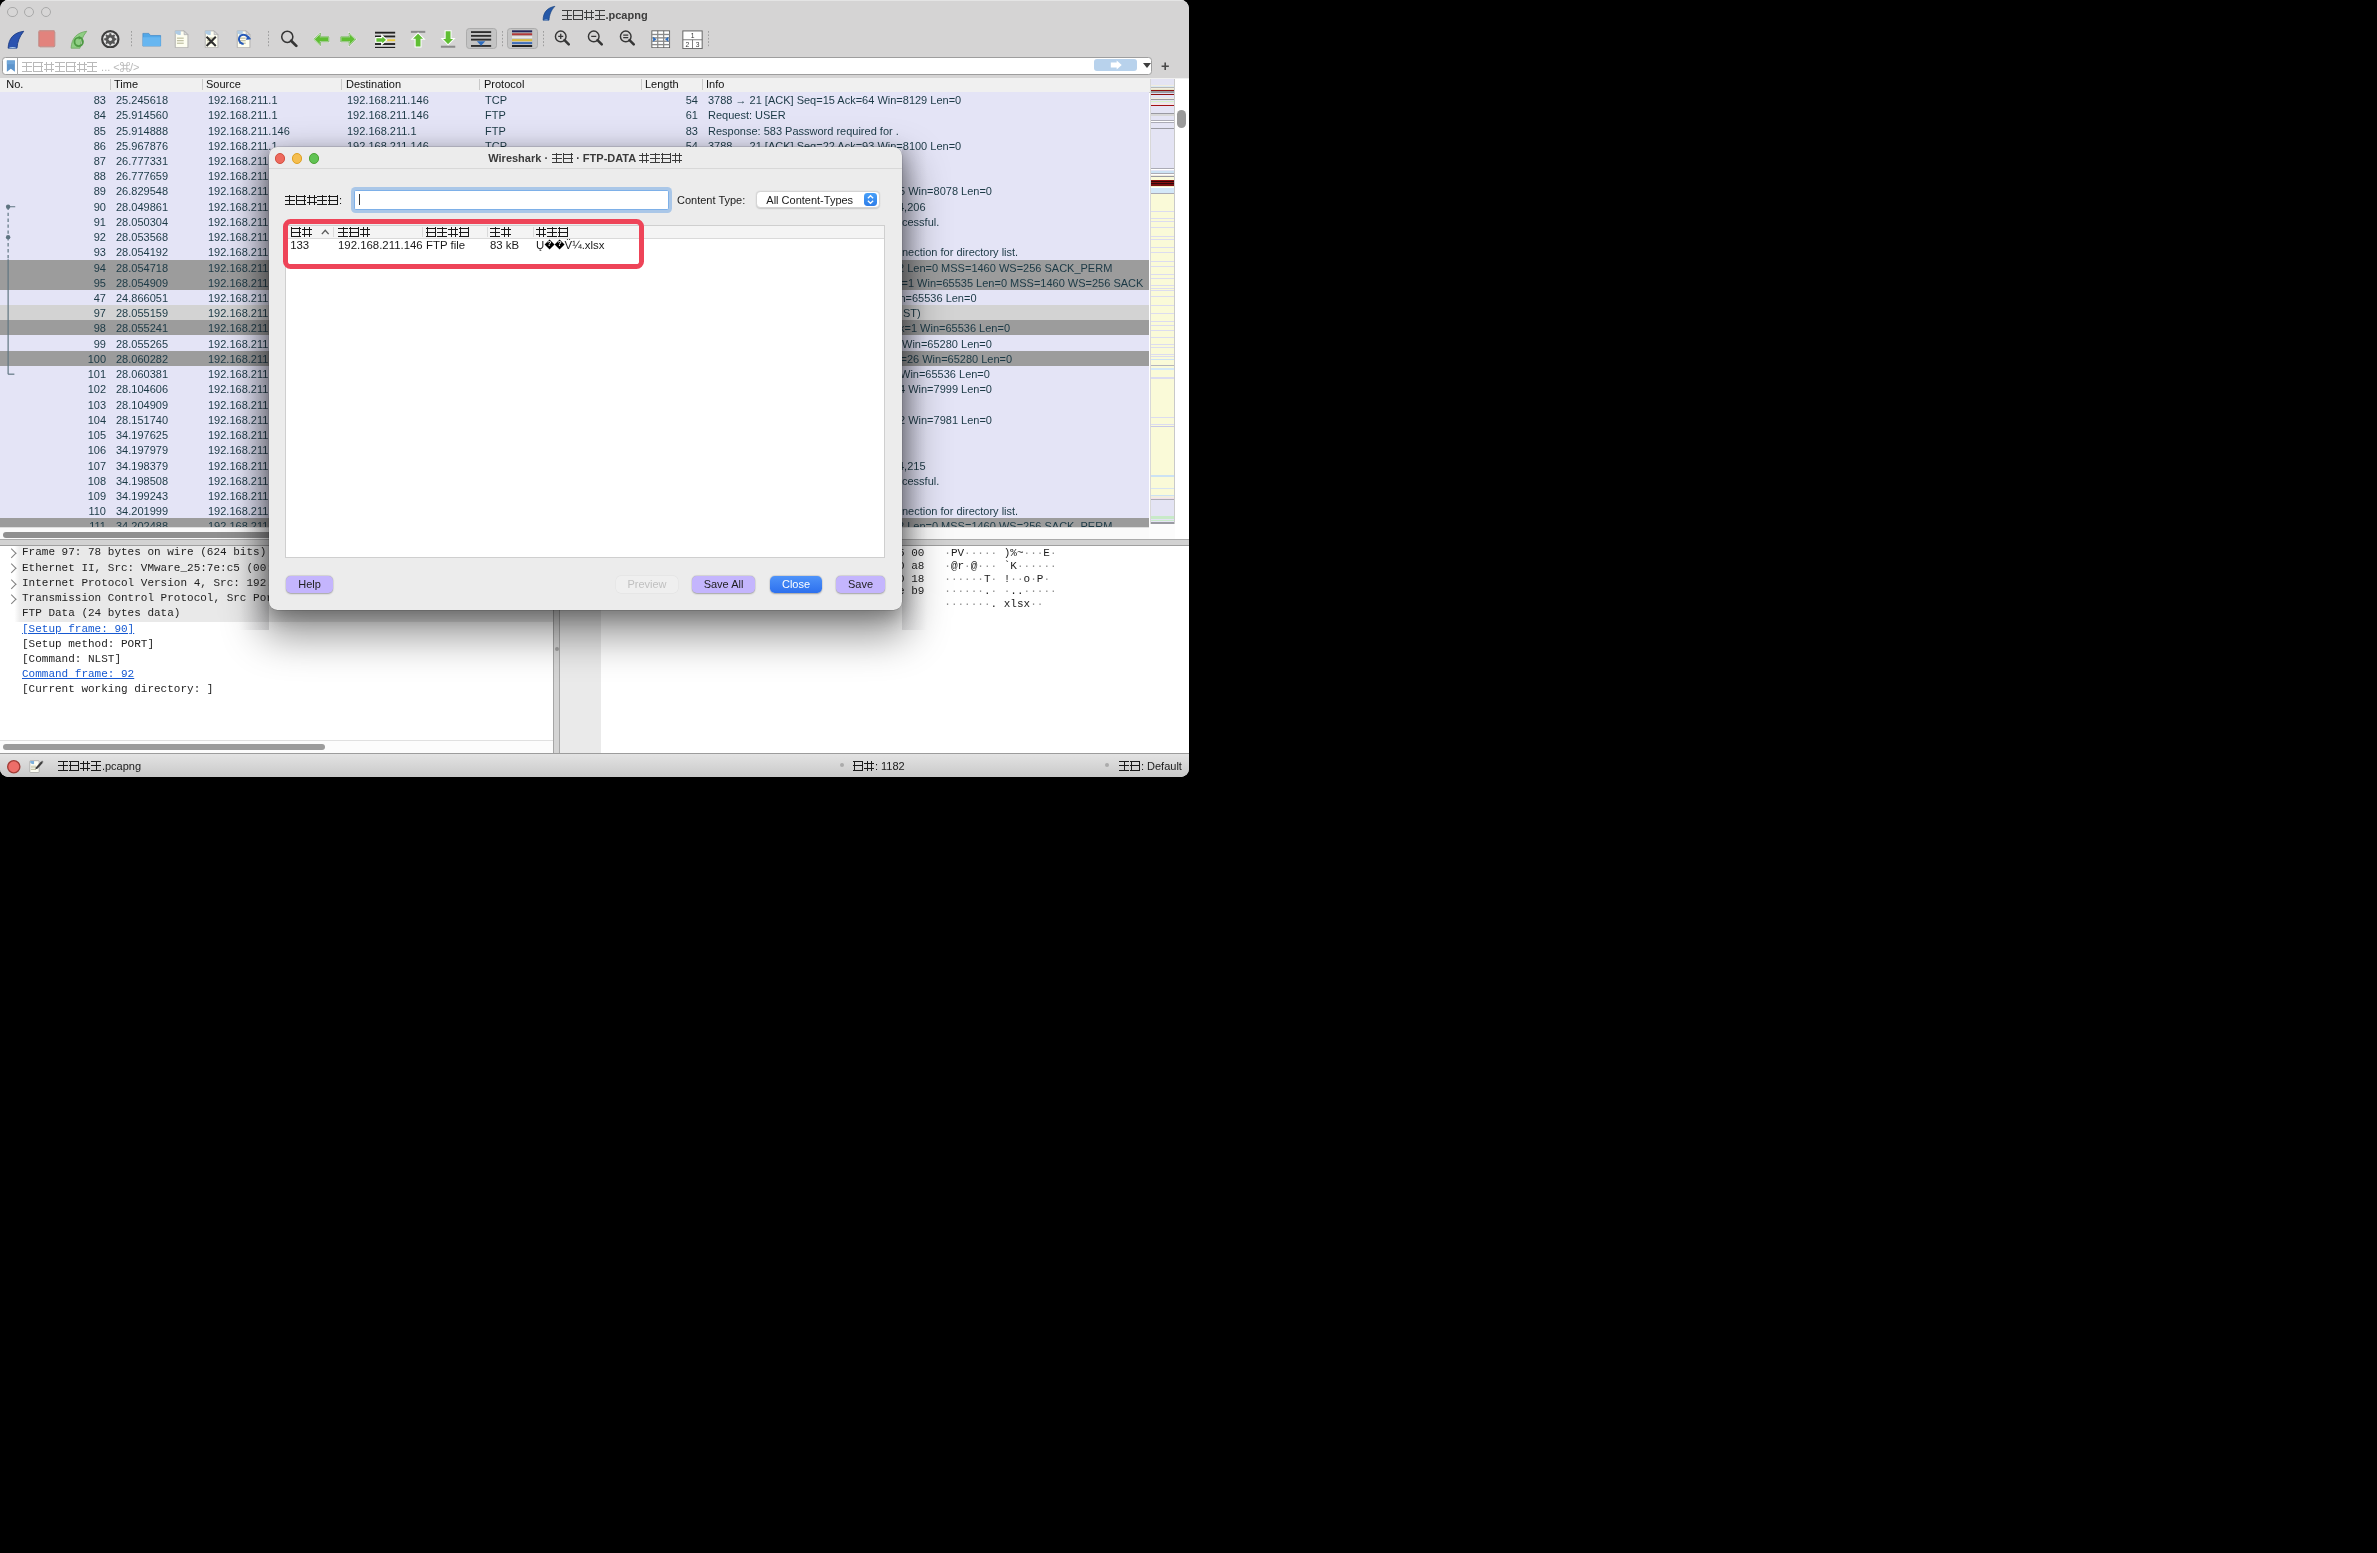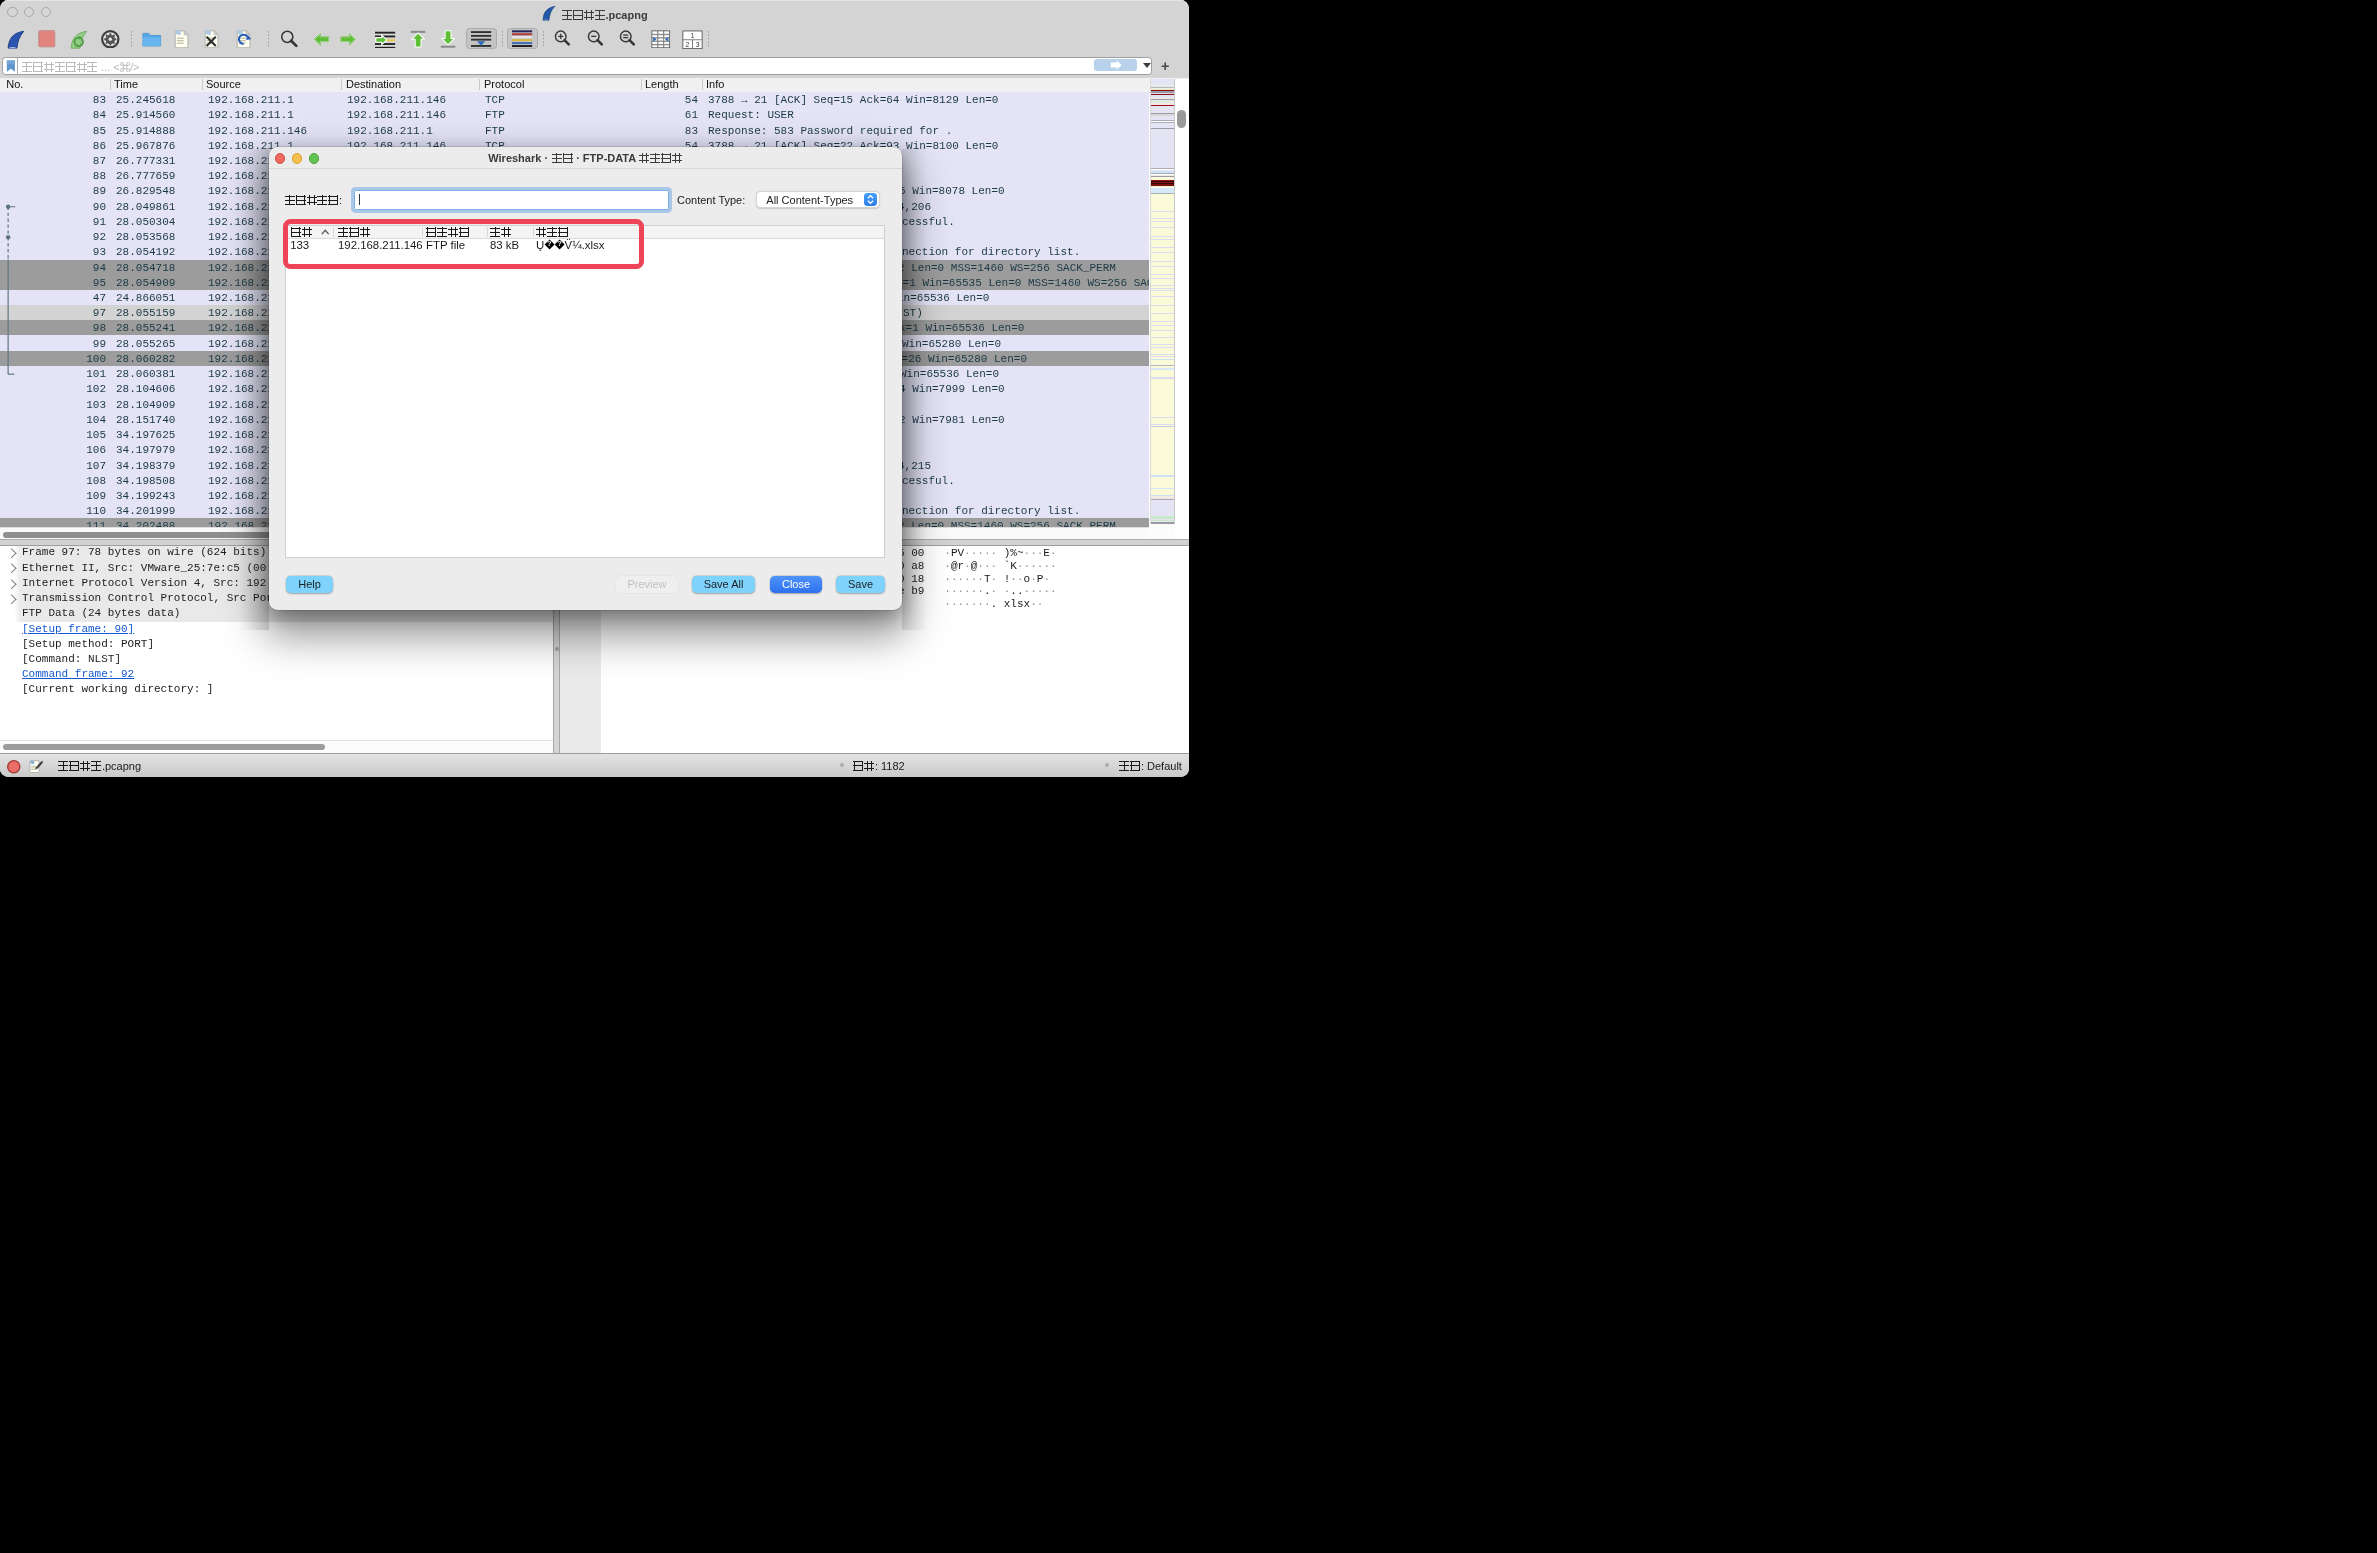--- a/index.html
+++ b/index.html
@@ -23,21 +23,21 @@
 
 #fbar{left:1.7px;top:57px;width:1150px;height:18px;background:#FFF;border:0.8px solid #9E9E9E;border-radius:3.4px;box-sizing:border-box}
 #fbook{position:absolute;left:0;top:0;width:14.4px;height:16.5px;border-right:0.8px solid #ABABAB}
 #fph{position:absolute;left:18.6px;top:2.5px;color:#B9B9B9;font-size:11px;white-space:nowrap}
 
 #lhead{left:0;top:78px;width:1189px;height:13.8px;background:#F0F0F0;border-bottom:0.8px solid #C9C9C9;font-size:11px;color:#111}
 #lhead .ht{position:absolute;top:0.4px;white-space:nowrap}
 #lhead .sep{position:absolute;top:0.8px;width:0.8px;height:11px;background:#C9C9C9}
 
 #list{left:0;top:92px;width:1149px;height:435px;overflow:hidden;background:#E4E4F6}
-.row{position:absolute;left:0;width:1149px;height:15.2px;font-family:Liberation Mono, monospace;font-size:11px;color:#1B3945;white-space:pre}
+.row{position:absolute;left:0;width:1149px;height:15.2px;font-family:Liberation Sans, sans-serif;font-size:11px;color:#1B3945;white-space:pre}
 .row span{position:absolute;top:2.1px;white-space:pre}
 .row .no{right:1043px}
 .row .tm{left:116px}
 .row .sr{left:208px}
 .row .ds{left:347px}
 .row .pr{left:485px}
 .row .ln{right:451px}
 .row .in{left:708px}
 .sel{background:#9C9C9C}
 .cur{background:#D3D3D3}
@@ -74,21 +74,21 @@
 #dlgtitle{position:absolute;top:5.1px;width:100%;text-align:center;font-weight:bold;color:#3A3A3A;font-size:11px}
 #finput{position:absolute;left:85px;top:43px;width:315px;height:19.5px;background:#FFF;border:1.3px solid #7EB0E8;border-radius:1.7px;box-sizing:border-box;box-shadow:0 0 0 3px rgba(116,169,230,.55)}
 #ddown{position:absolute;left:487px;top:44px;width:124px;height:17.3px;background:#FFF;border:0.8px solid #D4D4D4;border-radius:4.2px;box-sizing:border-box;box-shadow:0 0.4px 1.3px rgba(0,0,0,.15)}
 #otable{position:absolute;left:16px;top:78px;width:600px;height:333px;background:#FFF;border:0.8px solid #CFCFCF;box-sizing:border-box}
 #othead{position:absolute;left:0;top:0;width:100%;height:12px;border-bottom:0.8px solid #DADADA;background:#F4F4F4}
 #othead .ht{position:absolute;top:0;white-space:nowrap;font-size:10.6px;color:#1A1A1A}
 #othead .sep{position:absolute;top:0.8px;width:0.8px;height:10.2px;background:#DADADA}
 #otrow{position:absolute;left:0;top:12.3px;width:100%;height:15.2px;font-size:11.4px}
 #otrow>span{position:absolute;top:0.8px;white-space:nowrap}
 #redbox{position:absolute;left:13.5px;top:72px;width:361px;height:50px;border:5.5px solid #EE4458;border-radius:7.6px;box-sizing:border-box}
-.btn{position:absolute;top:429px;height:17.3px;border-radius:4.7px;background:#7dd3fc;box-shadow:0 0.4px 1.7px rgba(0,0,0,.28),0 0 0 0.4px rgba(0,0,0,.08);text-align:center;font-size:11px;color:#1E1E1E;line-height:17.3px}
+.btn{position:absolute;top:429px;height:17.3px;border-radius:4.7px;background:#c4b5fd;box-shadow:0 0.4px 1.7px rgba(0,0,0,.28),0 0 0 0.4px rgba(0,0,0,.08);text-align:center;font-size:11px;color:#1E1E1E;line-height:17.3px}
 .btn.dis{background:#EFEFEF;color:#C0C0C0;box-shadow:0 0 0 0.4px rgba(0,0,0,.05)}
 .btn.blue{background:linear-gradient(#4E93F9,#2D70EE);color:#FFF}
 .rc{display:inline-block;width:10.2px;height:10.2px;position:relative;vertical-align:-0.8px}
 .rc:before{content:"";position:absolute;left:1.3px;top:1.3px;width:7.2px;height:7.2px;background:#000;transform:rotate(45deg)}
 .rc:after{content:"?";position:absolute;left:3px;top:0.2px;color:#FFF;font-size:6.8px;font-weight:bold}
 </style>
 </head>
 <body>
 <div id="win" style="position:absolute;left:0;top:0;width:1189px;height:777px;border-radius:8.5px;overflow:hidden;background:#FFF">
 

